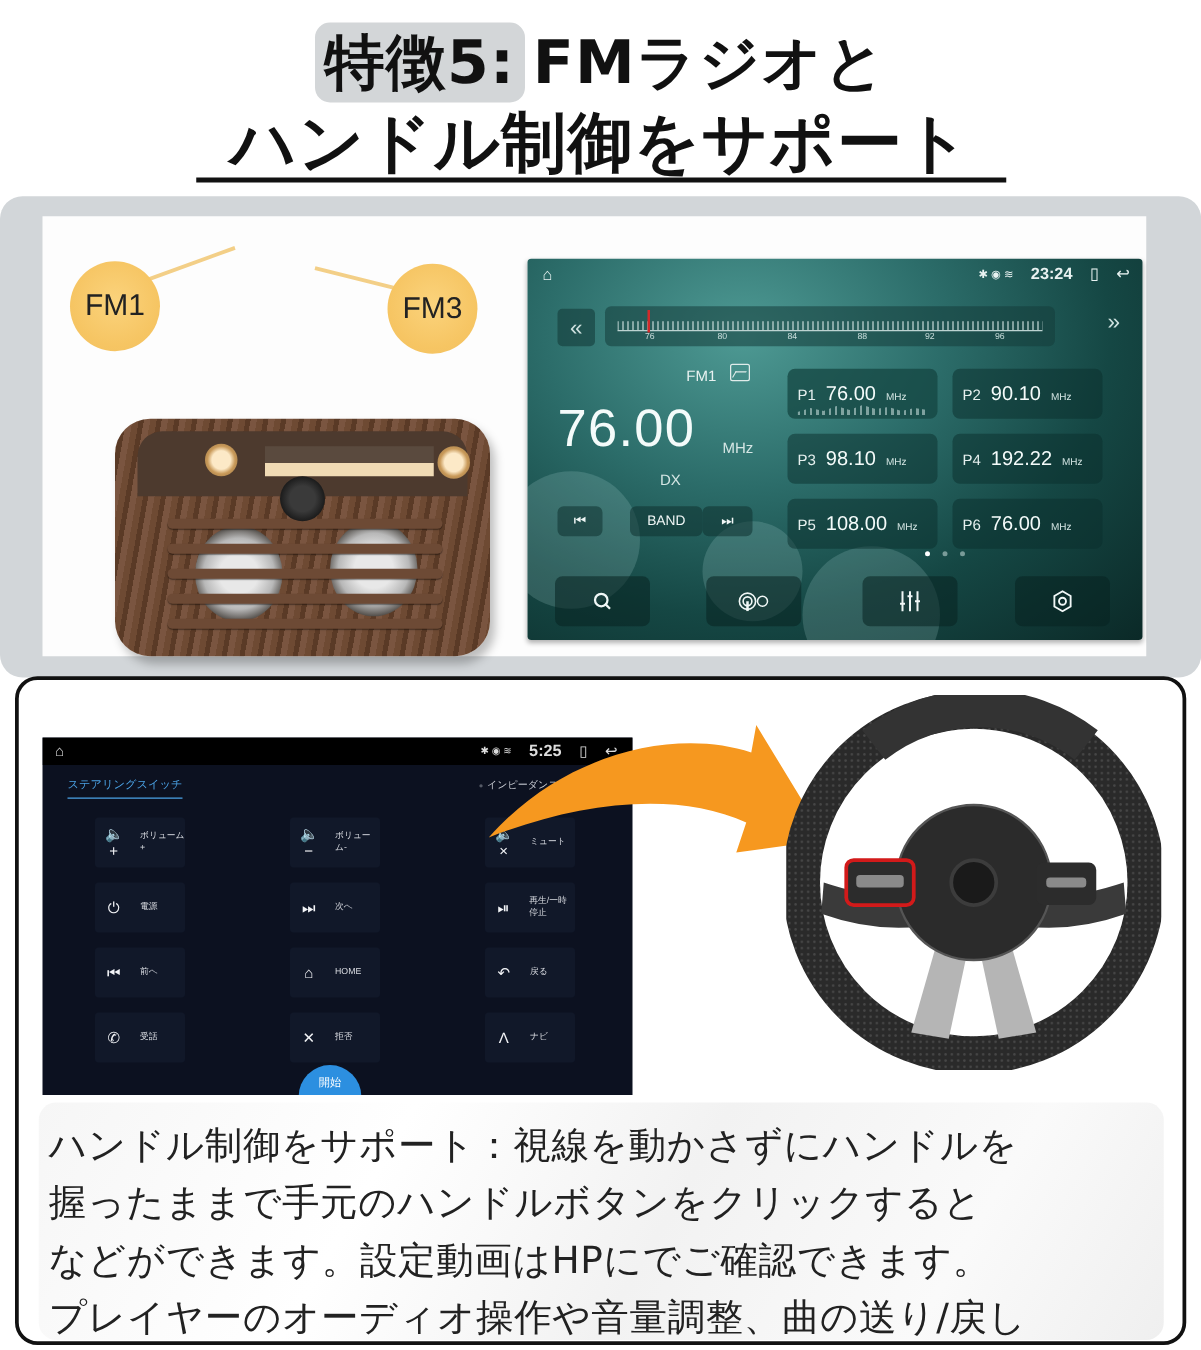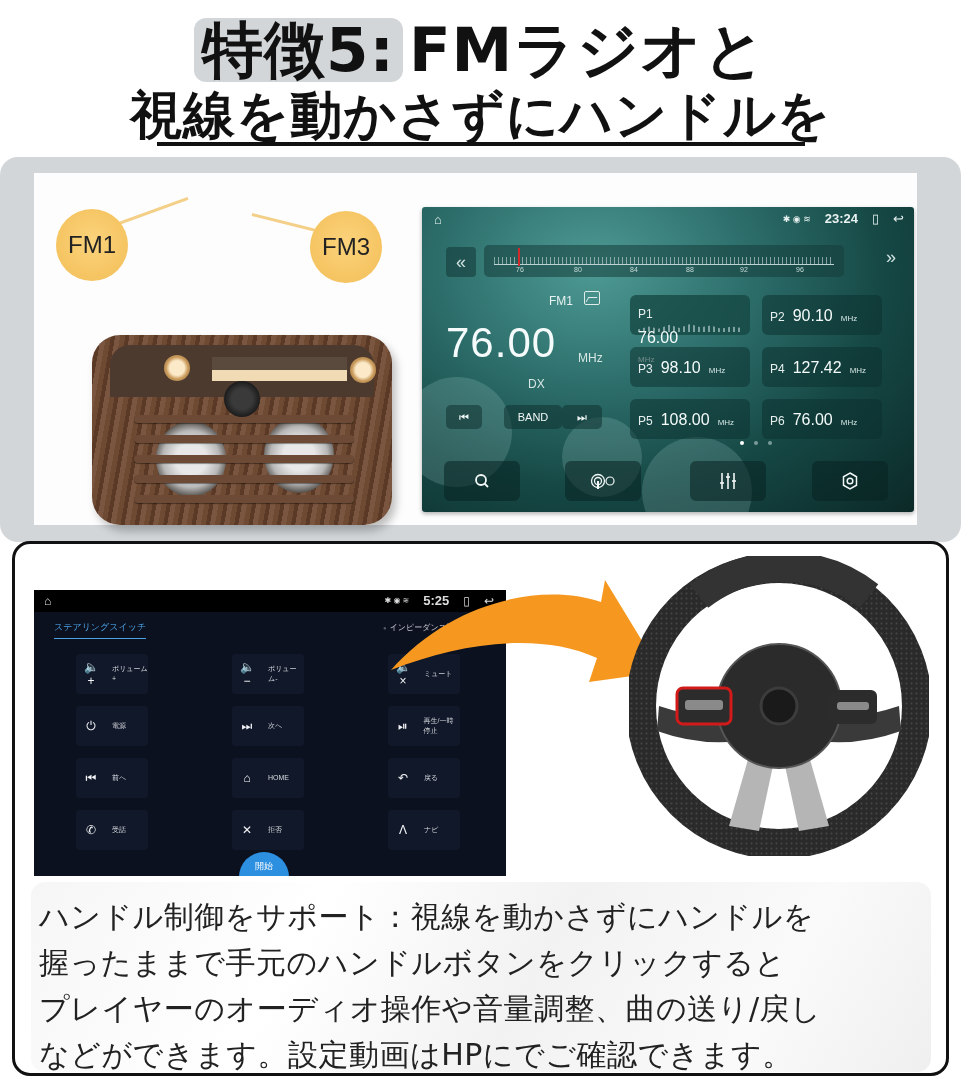--- a/index.html
+++ b/index.html
@@ -3,21 +3,21 @@
 <meta charset="utf-8">
 <style>
   * { box-sizing: border-box; margin: 0; padding: 0; }
   body {
     width: 961px; height: 1080px; background: #ffffff; overflow: hidden;
     font-family: "DejaVu Sans", "Liberation Sans", sans-serif; position: relative;
   }
   
   .title { position: absolute; left: 0; top: 18px; width: 961px; text-align: center; }
   .title-line1 {
-    font-size: 61px; font-weight: bold; color: #111; line-height: 64px; letter-spacing: 1px;
+    font-size: 48px; font-weight: bold; color: #111; line-height: 64px; letter-spacing: 1px;
   }
   .title-badge {
     display: inline-block; background: #d3d6d8; border-radius: 12px; padding: 0 8px; margin-right: 6px;
   }
   .title-line2 {
     font-size: 52px; font-weight: bold; color: #111; line-height: 66px; letter-spacing: 1px;
   }
   .title-underline {
     position: absolute; left: 157px; top: 142px; width: 648px; height: 4px; background: #111;
   }
@@ -183,21 +183,21 @@
     font-family: "DejaVu Sans", sans-serif;
   }
 </style>
 </head>
 <body>
 
 <div class="title">
   <div class="title-line1">
     <span class="title-badge">特徴5:</span><span>FMラジオと</span>
   </div>
-  <div class="title-line2">視線を動かさずにハンドルを</div>
+  <div class="title-line2">ハンドル制御をサポート</div>
 </div>
 <div class="title-underline"></div>
 
 <div class="panel1">
   <div class="panel1-inner">
 
     <div class="fm-line" style="left:60px; top:58px; width:100px; transform:rotate(-20deg);"></div>
     <div class="fm-line" style="left:218px; top:40px; width:100px; transform:rotate(14deg);"></div>
     <div class="fm-bubble" style="left:22px; top:36px;">FM1</div>
     <div class="fm-bubble" style="left:276px; top:38px;">FM3</div>
@@ -252,39 +252,39 @@
       <span class="band-label">FM1</span>
       <span class="img-icon"></span>
       <span class="big-freq">76.00</span>
       <span class="big-unit">MHz</span>
       <span class="dx-label">DX</span>
 
       <div class="ctrl-btn" style="left:24px; width:36px;">⏮</div>
       <div class="ctrl-btn" style="left:82px; width:58px;">BAND</div>
       <div class="ctrl-btn" style="left:140px; width:40px;">⏭</div>
 
-      <div class="preset active" style="left:208px; top:88px;flex-direction:column;">
+      <div class="preset active" style="left:208px; top:88px;">
         <span class="preset-idx">P1</span>
         <span class="preset-freq">76.00</span>
         <span class="preset-unit">MHz</span>
         <div class="preset-wave"></div>
       </div>
       <div class="preset" style="left:340px; top:88px;">
         <span class="preset-idx">P2</span>
         <span class="preset-freq">90.10</span>
         <span class="preset-unit">MHz</span>
       </div>
       <div class="preset" style="left:208px; top:140px;">
         <span class="preset-idx">P3</span>
         <span class="preset-freq">98.10</span>
         <span class="preset-unit">MHz</span>
       </div>
       <div class="preset" style="left:340px; top:140px;text-align:right;">
         <span class="preset-idx">P4</span>
-        <span class="preset-freq">127.42</span>
+        <span class="preset-freq">192.22</span>
         <span class="preset-unit">MHz</span>
       </div>
       <div class="preset" style="left:208px; top:192px;">
         <span class="preset-idx">P5</span>
         <span class="preset-freq">108.00</span>
         <span class="preset-unit">MHz</span>
       </div>
       <div class="preset" style="left:340px; top:192px;">
         <span class="preset-idx">P6</span>
         <span class="preset-freq">76.00</span>
@@ -428,17 +428,17 @@
     <rect x="48" y="132" width="54" height="36" rx="6" fill="#2c2c2c" stroke="#d21a1a" stroke-width="3"></rect>
     <rect x="56" y="144" width="38" height="10" rx="3" fill="#8a8a8a"></rect>
     <rect x="200" y="134" width="48" height="34" rx="6" fill="#2c2c2c"></rect>
     <rect x="208" y="146" width="32" height="8" rx="3" fill="#8a8a8a"></rect>
   </svg>
 
   <div class="desc-box">
     <div class="desc-text">
       <div>ハンドル制御をサポート：視線を動かさずにハンドルを</div>
       <div>握ったままで手元のハンドルボタンをクリックすると</div>
+      <div>などができます。設定動画はHPにでご確認できます。</div>
       <div>プレイヤーのオーディオ操作や音量調整、曲の送り/戻し</div>
-      <div>などができます。設定動画はHPにでご確認できます。</div>
     </div>
   </div>
 </div>
 
 </body></html>

